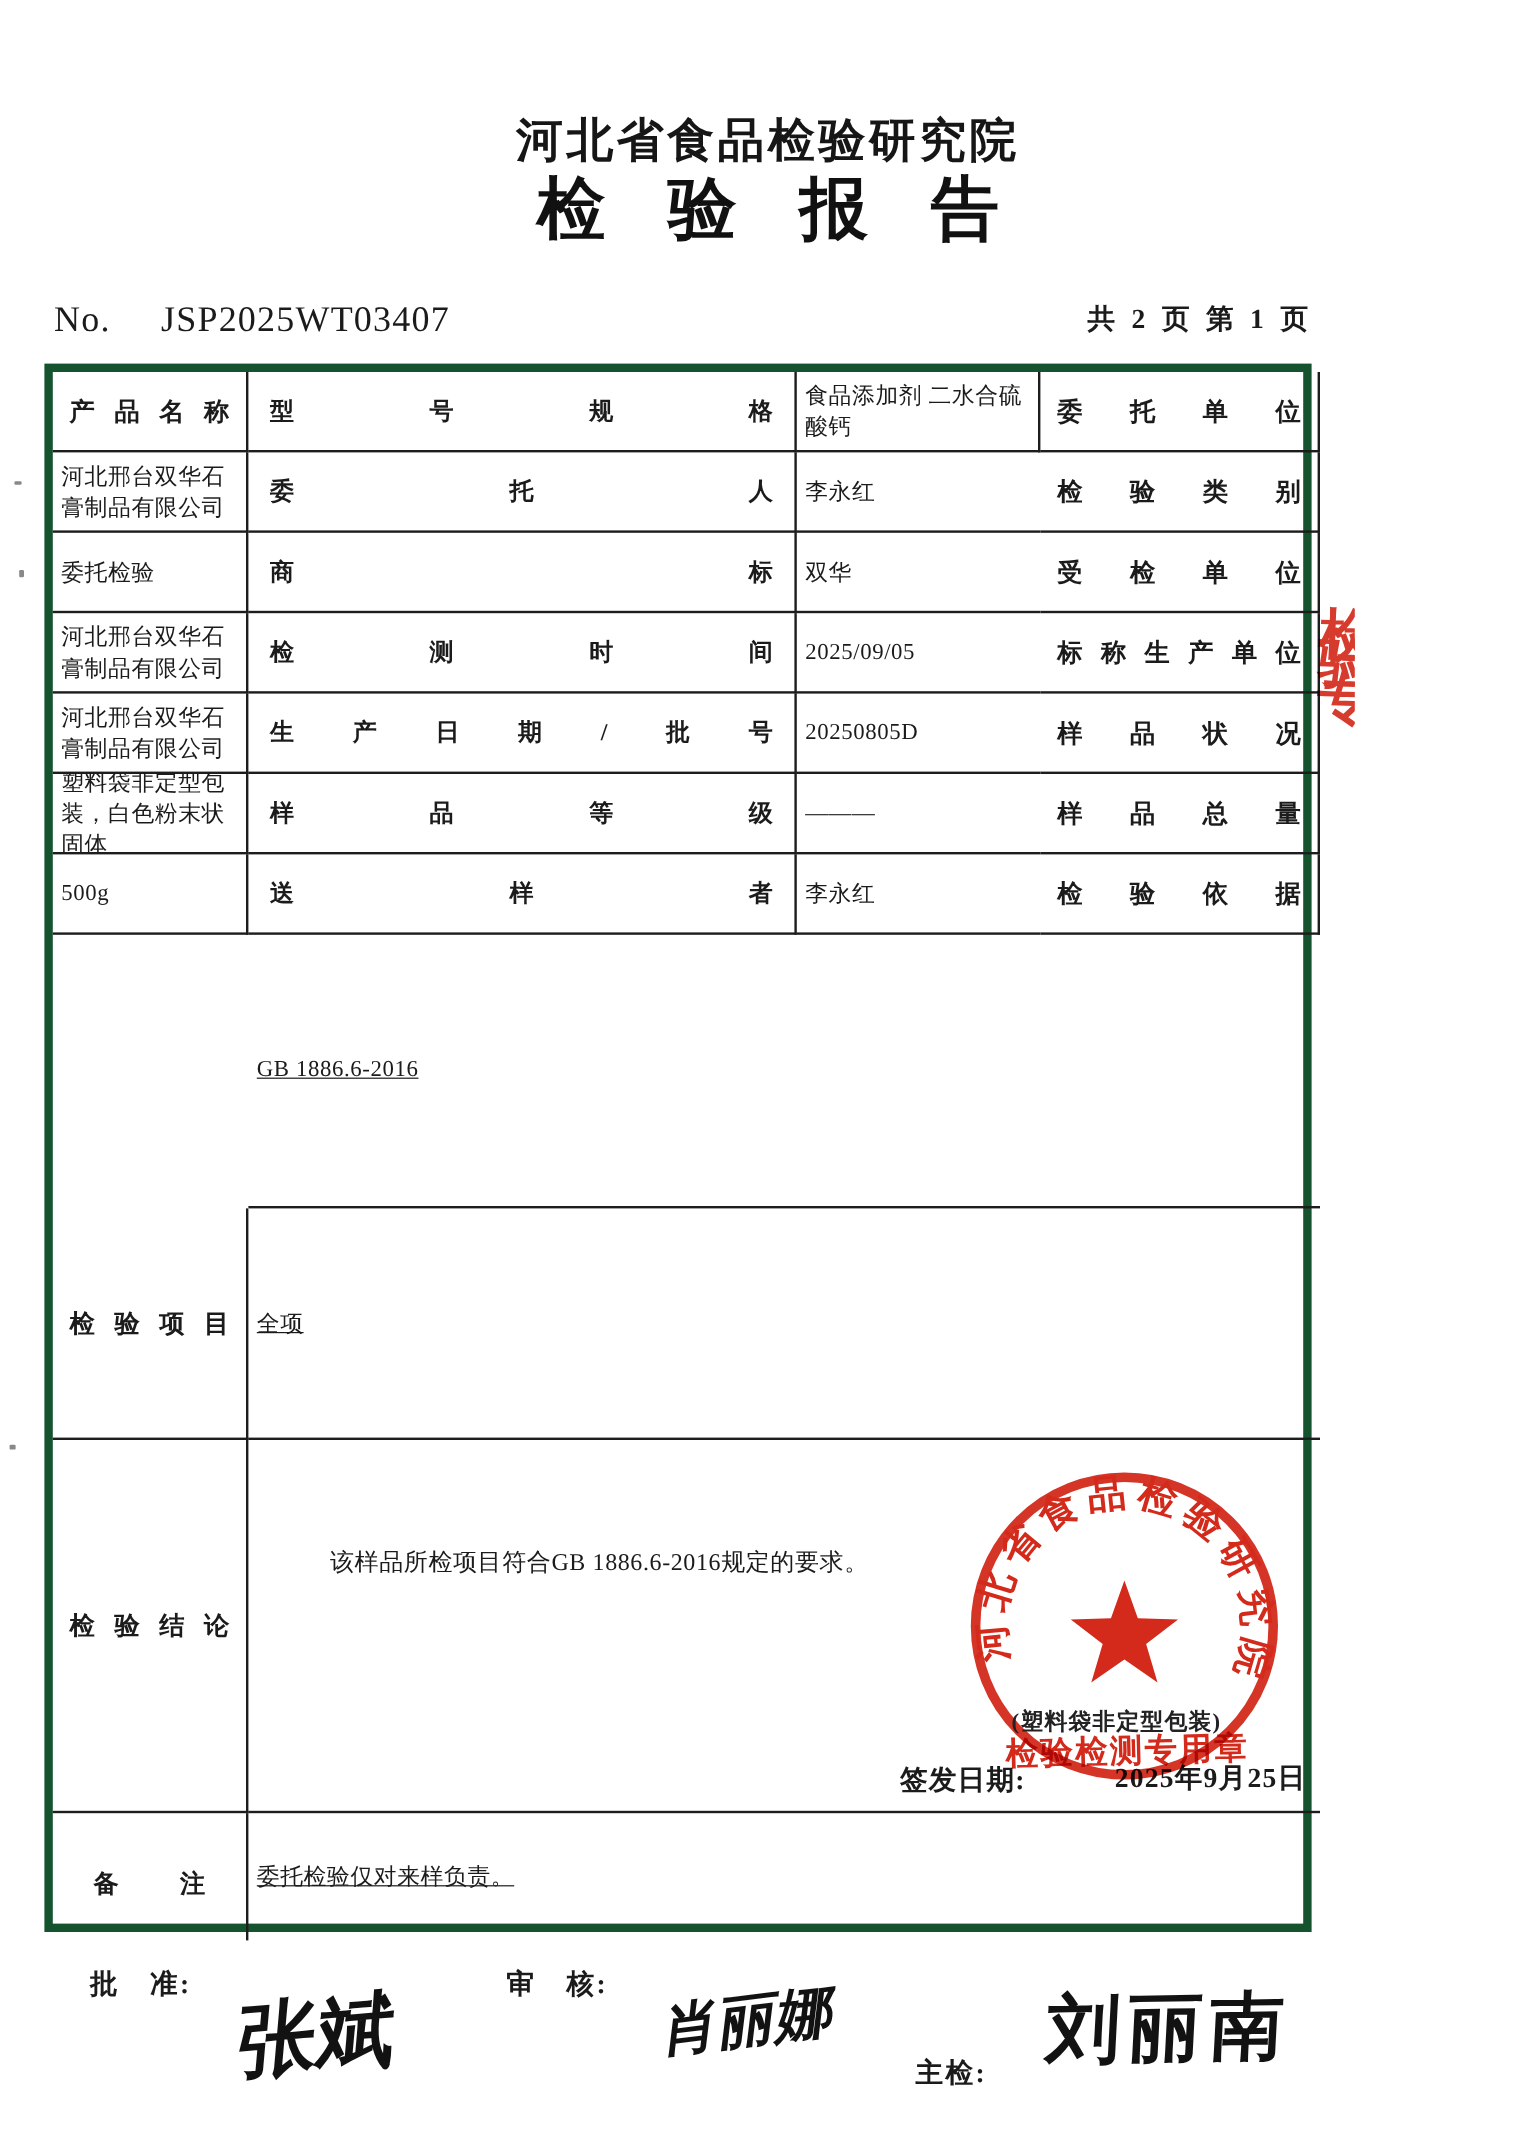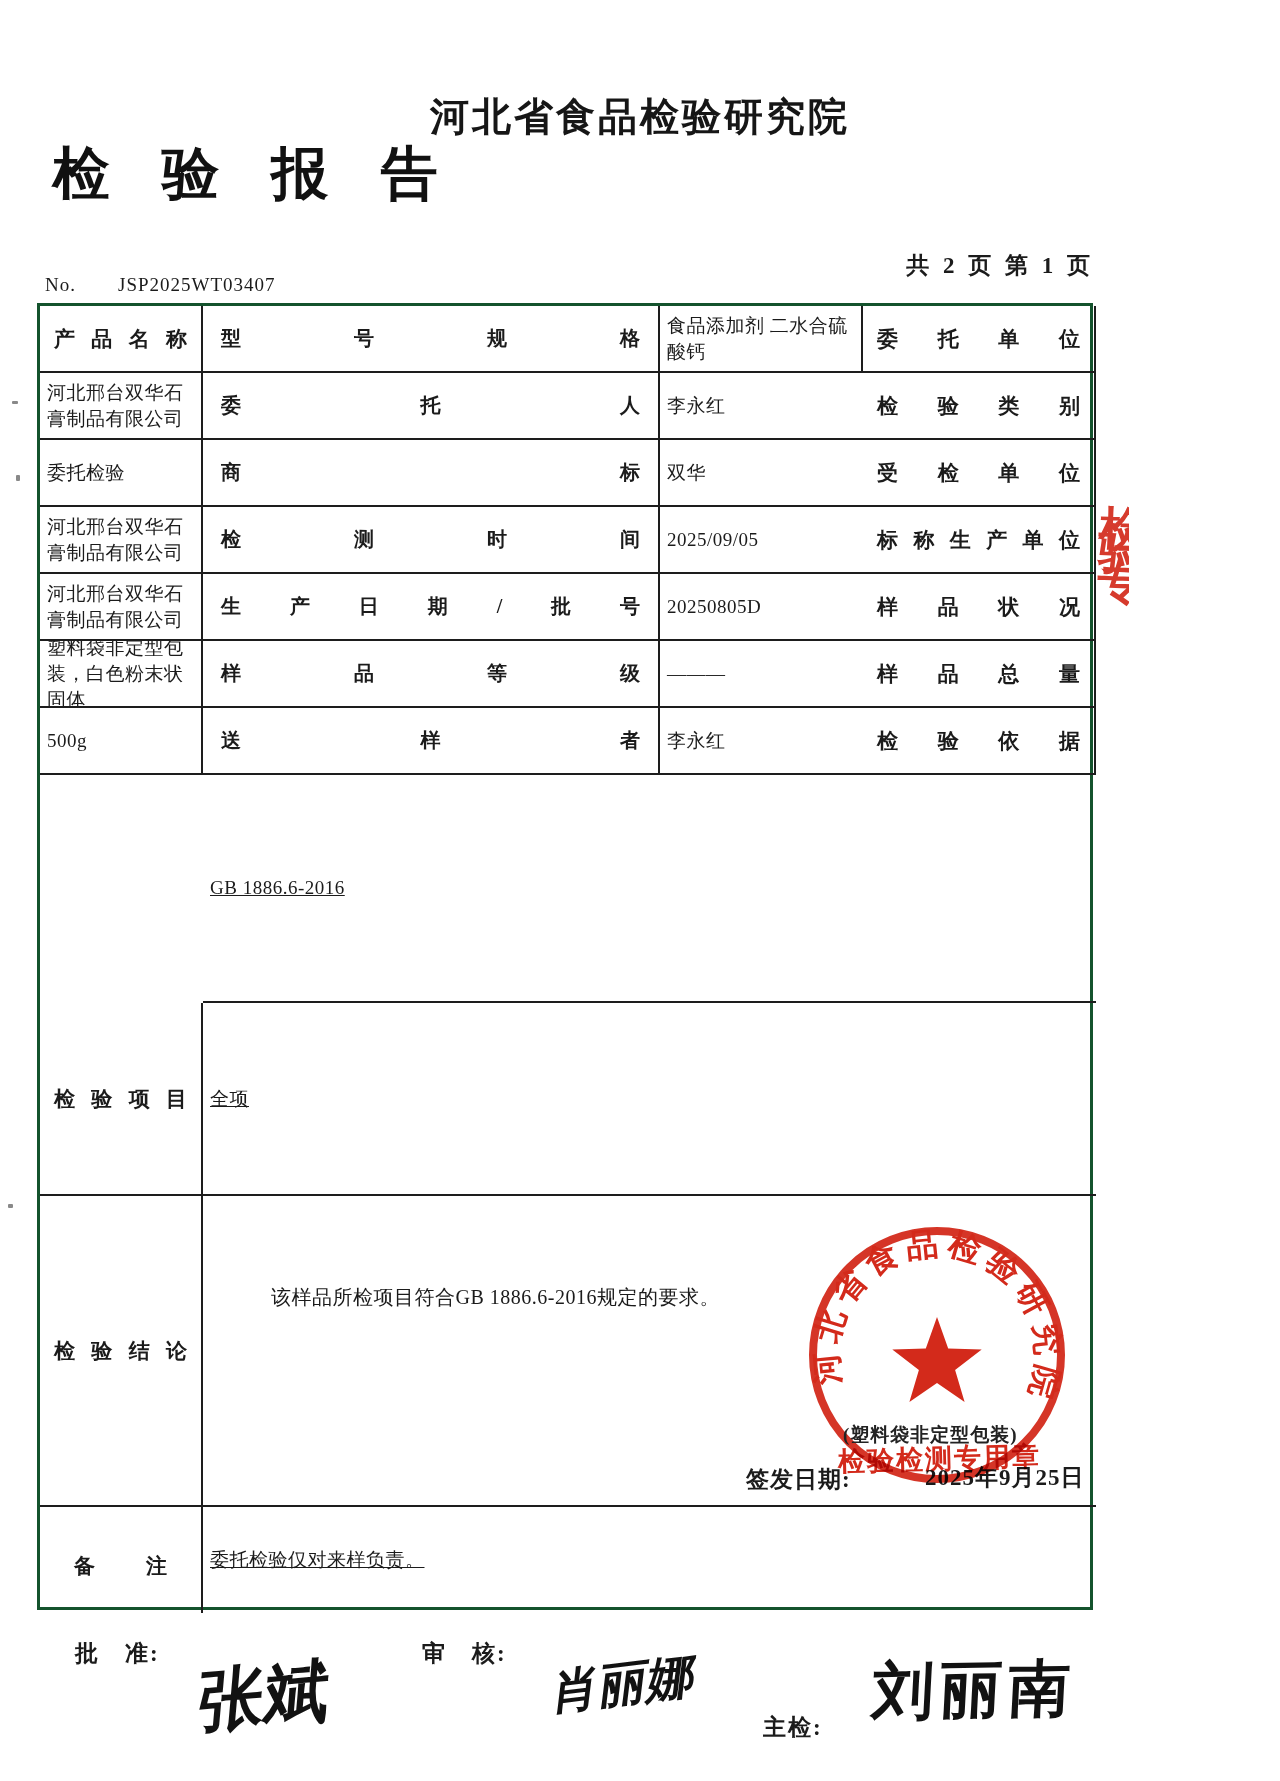--- a/index.html
+++ b/index.html
@@ -8,34 +8,34 @@
     font-family:"Liberation Serif","DejaVu Serif",serif;color:#1b1b1b;
     overflow:hidden;
   }
   .abs{position:absolute;}
   
   .institute{
     left:0;right:0;top:90px;text-align:center;
     font-size:39px;font-weight:bold;letter-spacing:3px;color:#161616;
   }
   .report-title{
-    left:0;right:0;top:136px;text-align:left;
+    left:0;right:0;top:136px;text-align:center;
     font-size:57px;font-weight:bold;color:#111;
     letter-spacing:0.92em;text-indent:0.92em;
   }
-  .no-line{left:45px;top:250px;font-size:19px;letter-spacing:1px;margin-top:24px;}
+  .no-line{left:45px;top:250px;font-size:30px;letter-spacing:1px;}
   .no-line .no-label{margin-right:42px;}
   .page-info{top:250px;right:186px;font-size:23px;letter-spacing:4px;font-weight:bold;}
   
   .report-table{
     left:37px;top:303px;width:1056px;height:1307px;
     display:grid;box-sizing:border-box;
     grid-template-columns:163px 457px 203px 233px;
     grid-template-rows:repeat(7,67px) 228px 193px 311px 106px;
-    border:3px solid #14532d;background:#fff;
+    border:7px solid #14532d;background:#fff;
   }
   .cell{box-sizing:border-box;display:flex;align-items:center;overflow:hidden;}
   .br{border-right:2px solid #1d1d1d;}
   .bb{border-bottom:2px solid #1d1d1d;}
   .lab{font-weight:bold;font-size:21px;}
   .lab .j{display:block;width:100%;text-align:justify;text-align-last:justify;padding:0 14px;}
   .lab2 .j{padding:0 18px;font-size:20px;}
   .lab-narrow .j{padding:0 34px;margin-top:12px;}
   .val{font-size:19px;padding-left:7px;letter-spacing:0.5px;}
   .span3{grid-column:2/5;text-decoration:underline;}

